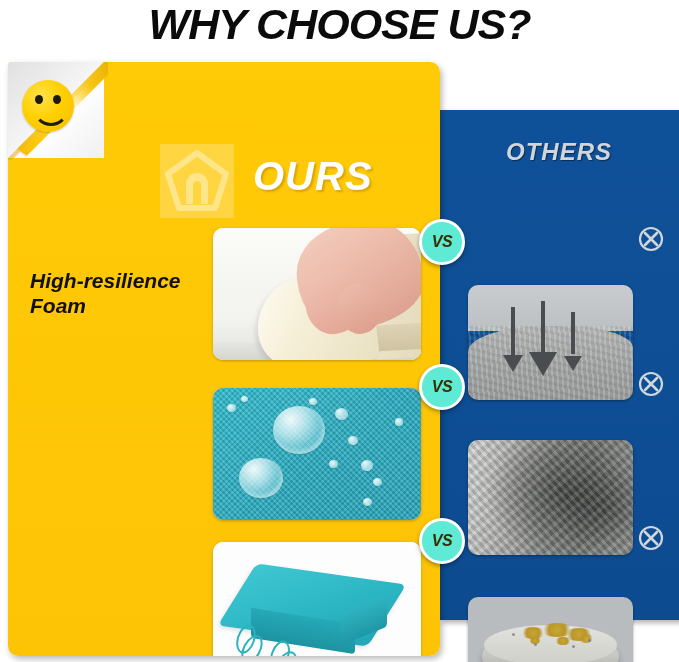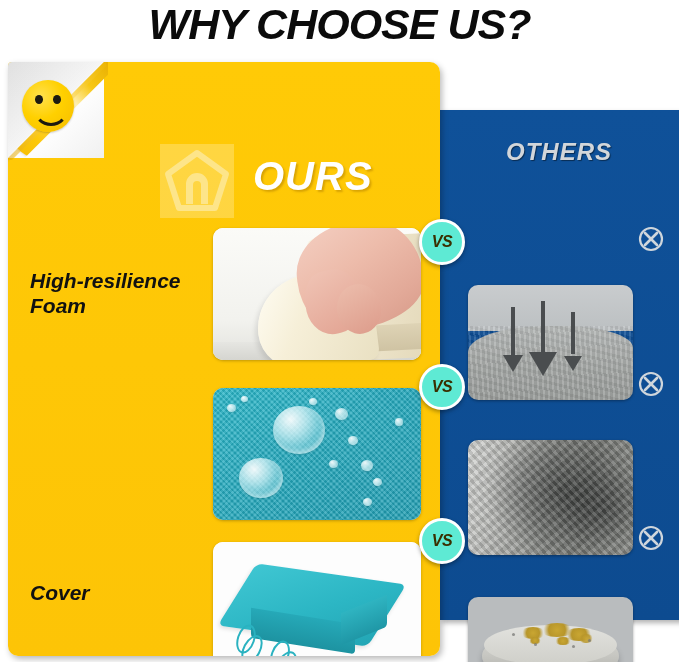--- a/index.html
+++ b/index.html
@@ -332,21 +332,20 @@
     <div class="drop d-s4"></div>
     <div class="drop d-s5"></div>
     <div class="drop d-s6"></div>
     <div class="drop d-s7"></div>
     <div class="drop d-s8"></div>
     <div class="drop d-s9"></div>
     <div class="drop d-s10"></div>
   </div>
 
   <div class="feature-label f3">
-    <div>Cover</div>
   </div>
   <div class="our-card uc3">
     <div class="bg"></div>
     <div class="cush-top"></div>
     <div class="cush-front"></div>
     <div class="cush-side"></div>
     <div class="tie t1"></div>
     <div class="tie t2"></div>
     <div class="tie t3"></div>
     <div class="tie t4"></div>

